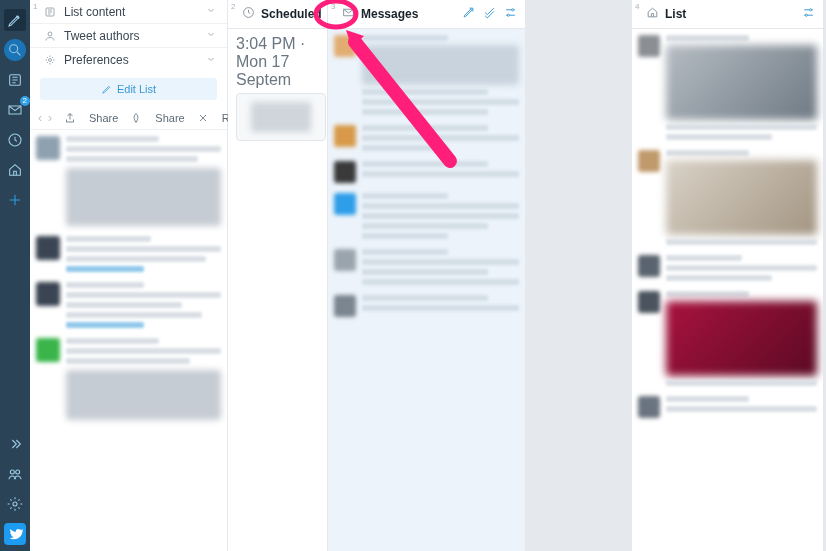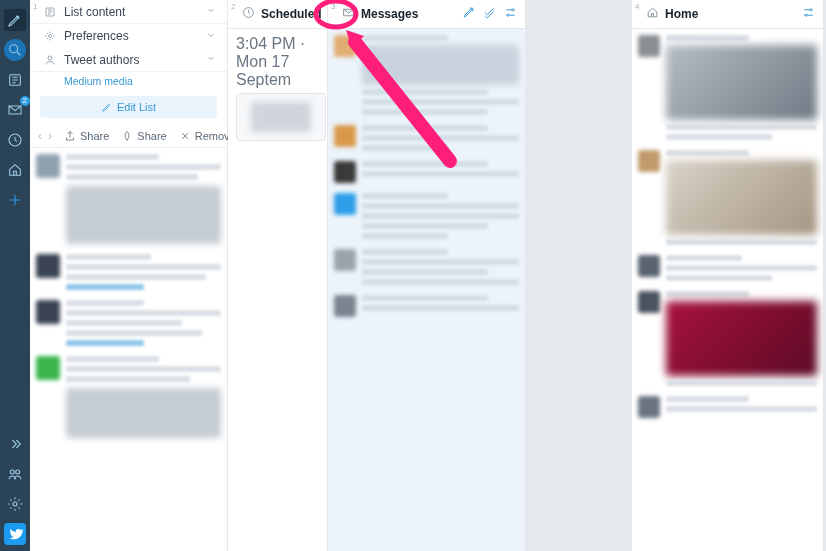--- a/index.html
+++ b/index.html
@@ -98,21 +98,21 @@
   .editlist svg { width:11px; height:11px; stroke:#3998d4; fill:none; stroke-width:1.7;}
   .tools-row {
     height:24px;
     display:flex; align-items:center;
     padding:0 8px;
     gap:12px;
     font-size:11px; color:#5b6a77;
     border-bottom:1px solid #eef1f4;
   }
   .tools-row .navchev { color:#bac2ca; font-size:12px; display:flex; gap:6px;}
-  .tools-row .tool { display:flex; align-items:center; gap:4px;}
+  .tools-row .tool { display:flex; align-items:center; gap:13px;}
   .tools-row svg { width:12px; height:12px; stroke:#5b6a77; fill:none; stroke-width:1.6;}
 
   
   .bl-stream { flex:1; overflow:hidden; display:flex; flex-direction:column; gap:10px; padding:6px 6px;}
   .bl-item { display:flex; gap:6px;}
   .bl-avatar { width:24px; height:24px; border-radius:3px; filter:blur(2px); }
   .bl-lines { flex:1; display:flex; flex-direction:column; gap:4px;}
   .bl-line { height:6px; background:#d9dee4; border-radius:2px; filter:blur(1.5px);}
   .bl-img { height:58px; background:#c6ccd3; border-radius:3px; filter:blur(3px); margin-top:2px;}
   .bl-link { height:6px; background:#8fc7ea; width:50%; border-radius:2px; filter:blur(1.5px);}
@@ -232,41 +232,40 @@
     <div class="filter-row">
       <svg viewBox="0 0 24 24">
           <rect x="4" y="4" width="16" height="16" rx="2"></rect>
           <path d="M8 8h8M8 12h8M8 16h5"></path>
         </svg>
       <span>List content</span>
       <span class="chev"><svg viewBox="0 0 24 24">
             <path d="M7 10l5 5 5-5"></path>
           </svg></span>
     </div>
+    <div class="filter-row">
+      <svg viewBox="0 0 24 24">
+          <circle cx="12" cy="8" r="4"></circle>
+          <path d="M4 21c0-4 4-6 8-6s8 2 8 6"></path>
+        </svg>
+      <span>Tweet authors</span>
+      <span class="chev"><svg viewBox="0 0 24 24">
+            <path d="M7 10l5 5 5-5"></path>
+          </svg></span>
+    </div>
     <div class="filter-row" style="border-bottom:none;">
       <svg viewBox="0 0 24 24">
           <circle cx="12" cy="12" r="3"></circle>
           <path d="M12 3v3M12 18v3M3 12h3M18 12h3M6 6l2 2M16 16l2 2M6 18l2-2M16 8l2-2"></path>
         </svg>
       <span>Preferences</span>
       <span class="chev"><svg viewBox="0 0 24 24">
             <path d="M7 10l5 5 5-5"></path>
           </svg></span>
     </div>
-    <div class="filter-row">
-      <svg viewBox="0 0 24 24">
-          <circle cx="12" cy="8" r="4"></circle>
-          <path d="M4 21c0-4 4-6 8-6s8 2 8 6"></path>
-        </svg>
-      <span>Tweet authors</span>
-      <span class="chev"><svg viewBox="0 0 24 24">
-            <path d="M7 10l5 5 5-5"></path>
-          </svg></span>
-    </div>
-    <div class="prefs-sub">Medium media</div>
     <div class="editlist">
       <svg viewBox="0 0 24 24">
           <path d="M4 20l3-1L19 7l-2-2L5 17l-1 3z"></path>
         </svg>
       <span>Edit List</span>
     </div>
     <div class="tools-row">
       <div class="navchev">
         <span>‹</span>
         <span>›</span>
@@ -435,21 +434,21 @@
 
   <div class="column home-col">
     <span class="col-num">4</span>
     <div class="col-header">
       <span class="type-icon">
         <svg viewBox="0 0 24 24">
             <path d="M4 11l8-7 8 7v9H4z"></path>
             <path d="M10 20v-6h4v6"></path>
           </svg>
       </span>
-      <span class="col-title">Home</span>
+      <span class="col-title">List</span>
       <span class="col-subtitle"></span>
       <div class="header-icons">
         <span><svg viewBox="0 0 24 24">
               <path d="M4 7h10M18 7h2M4 17h2M10 17h10"></path>
               <circle cx="16" cy="7" r="2"></circle>
               <circle cx="8" cy="17" r="2"></circle>
             </svg></span>
       </div>
     </div>
     <div class="home-body">

